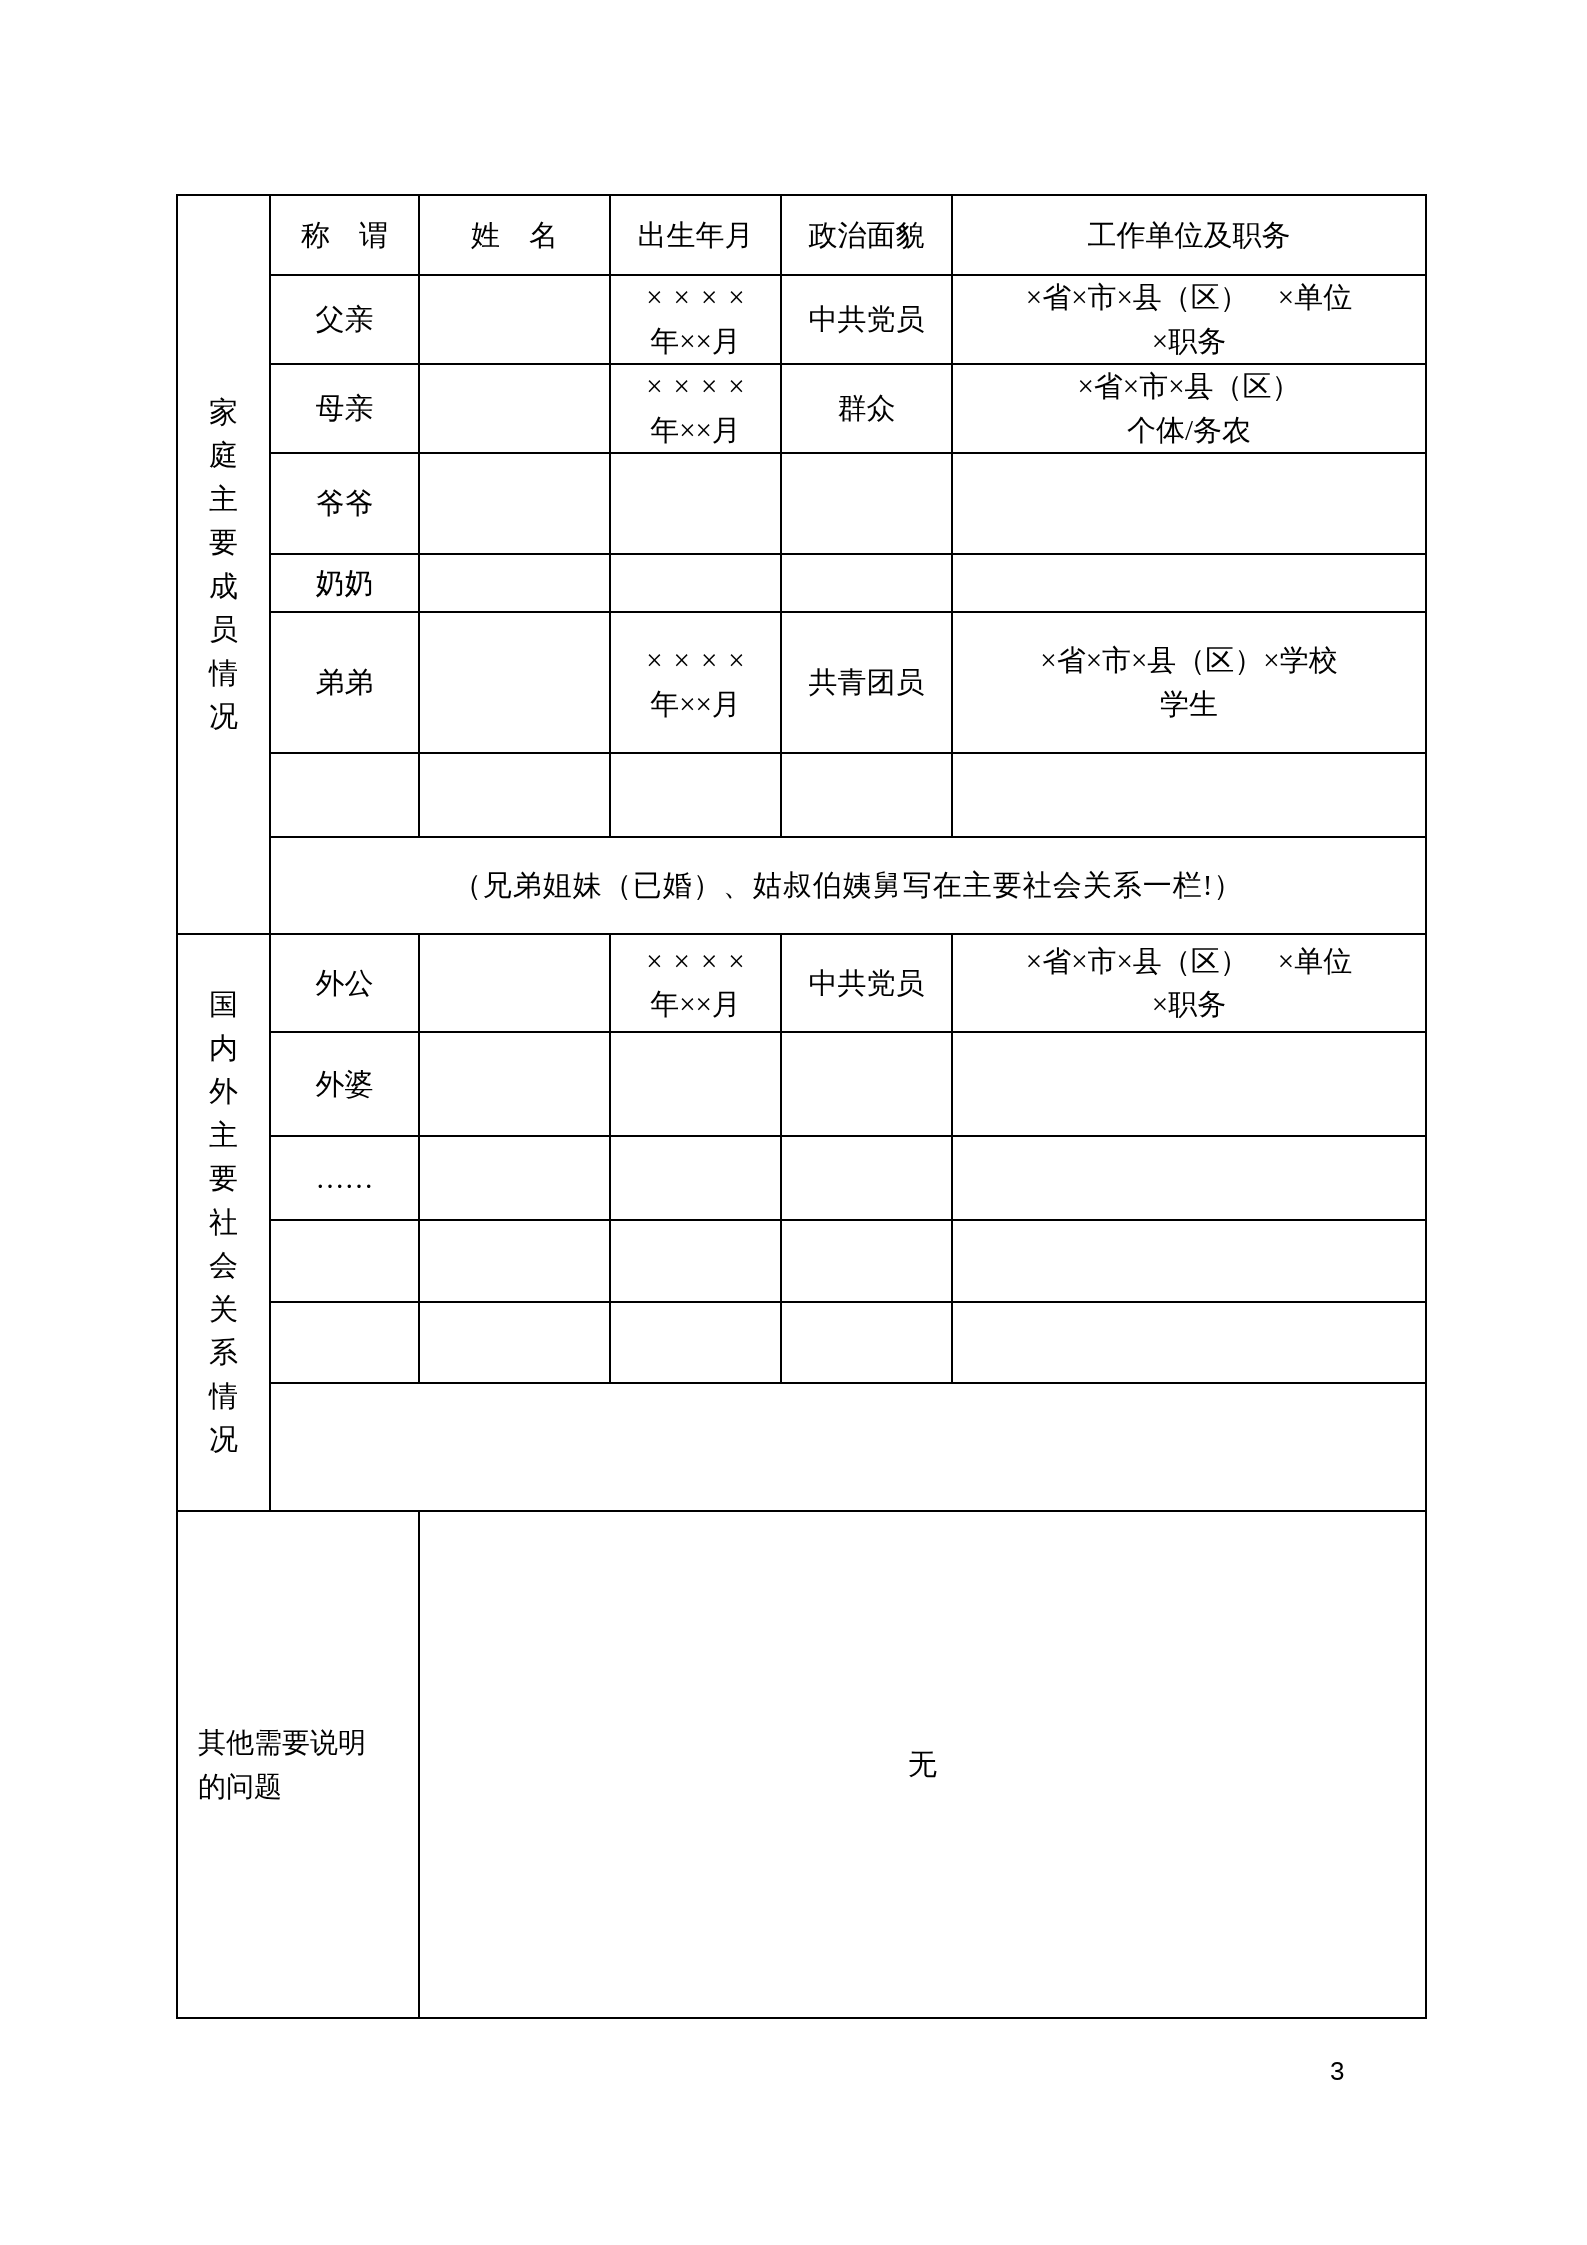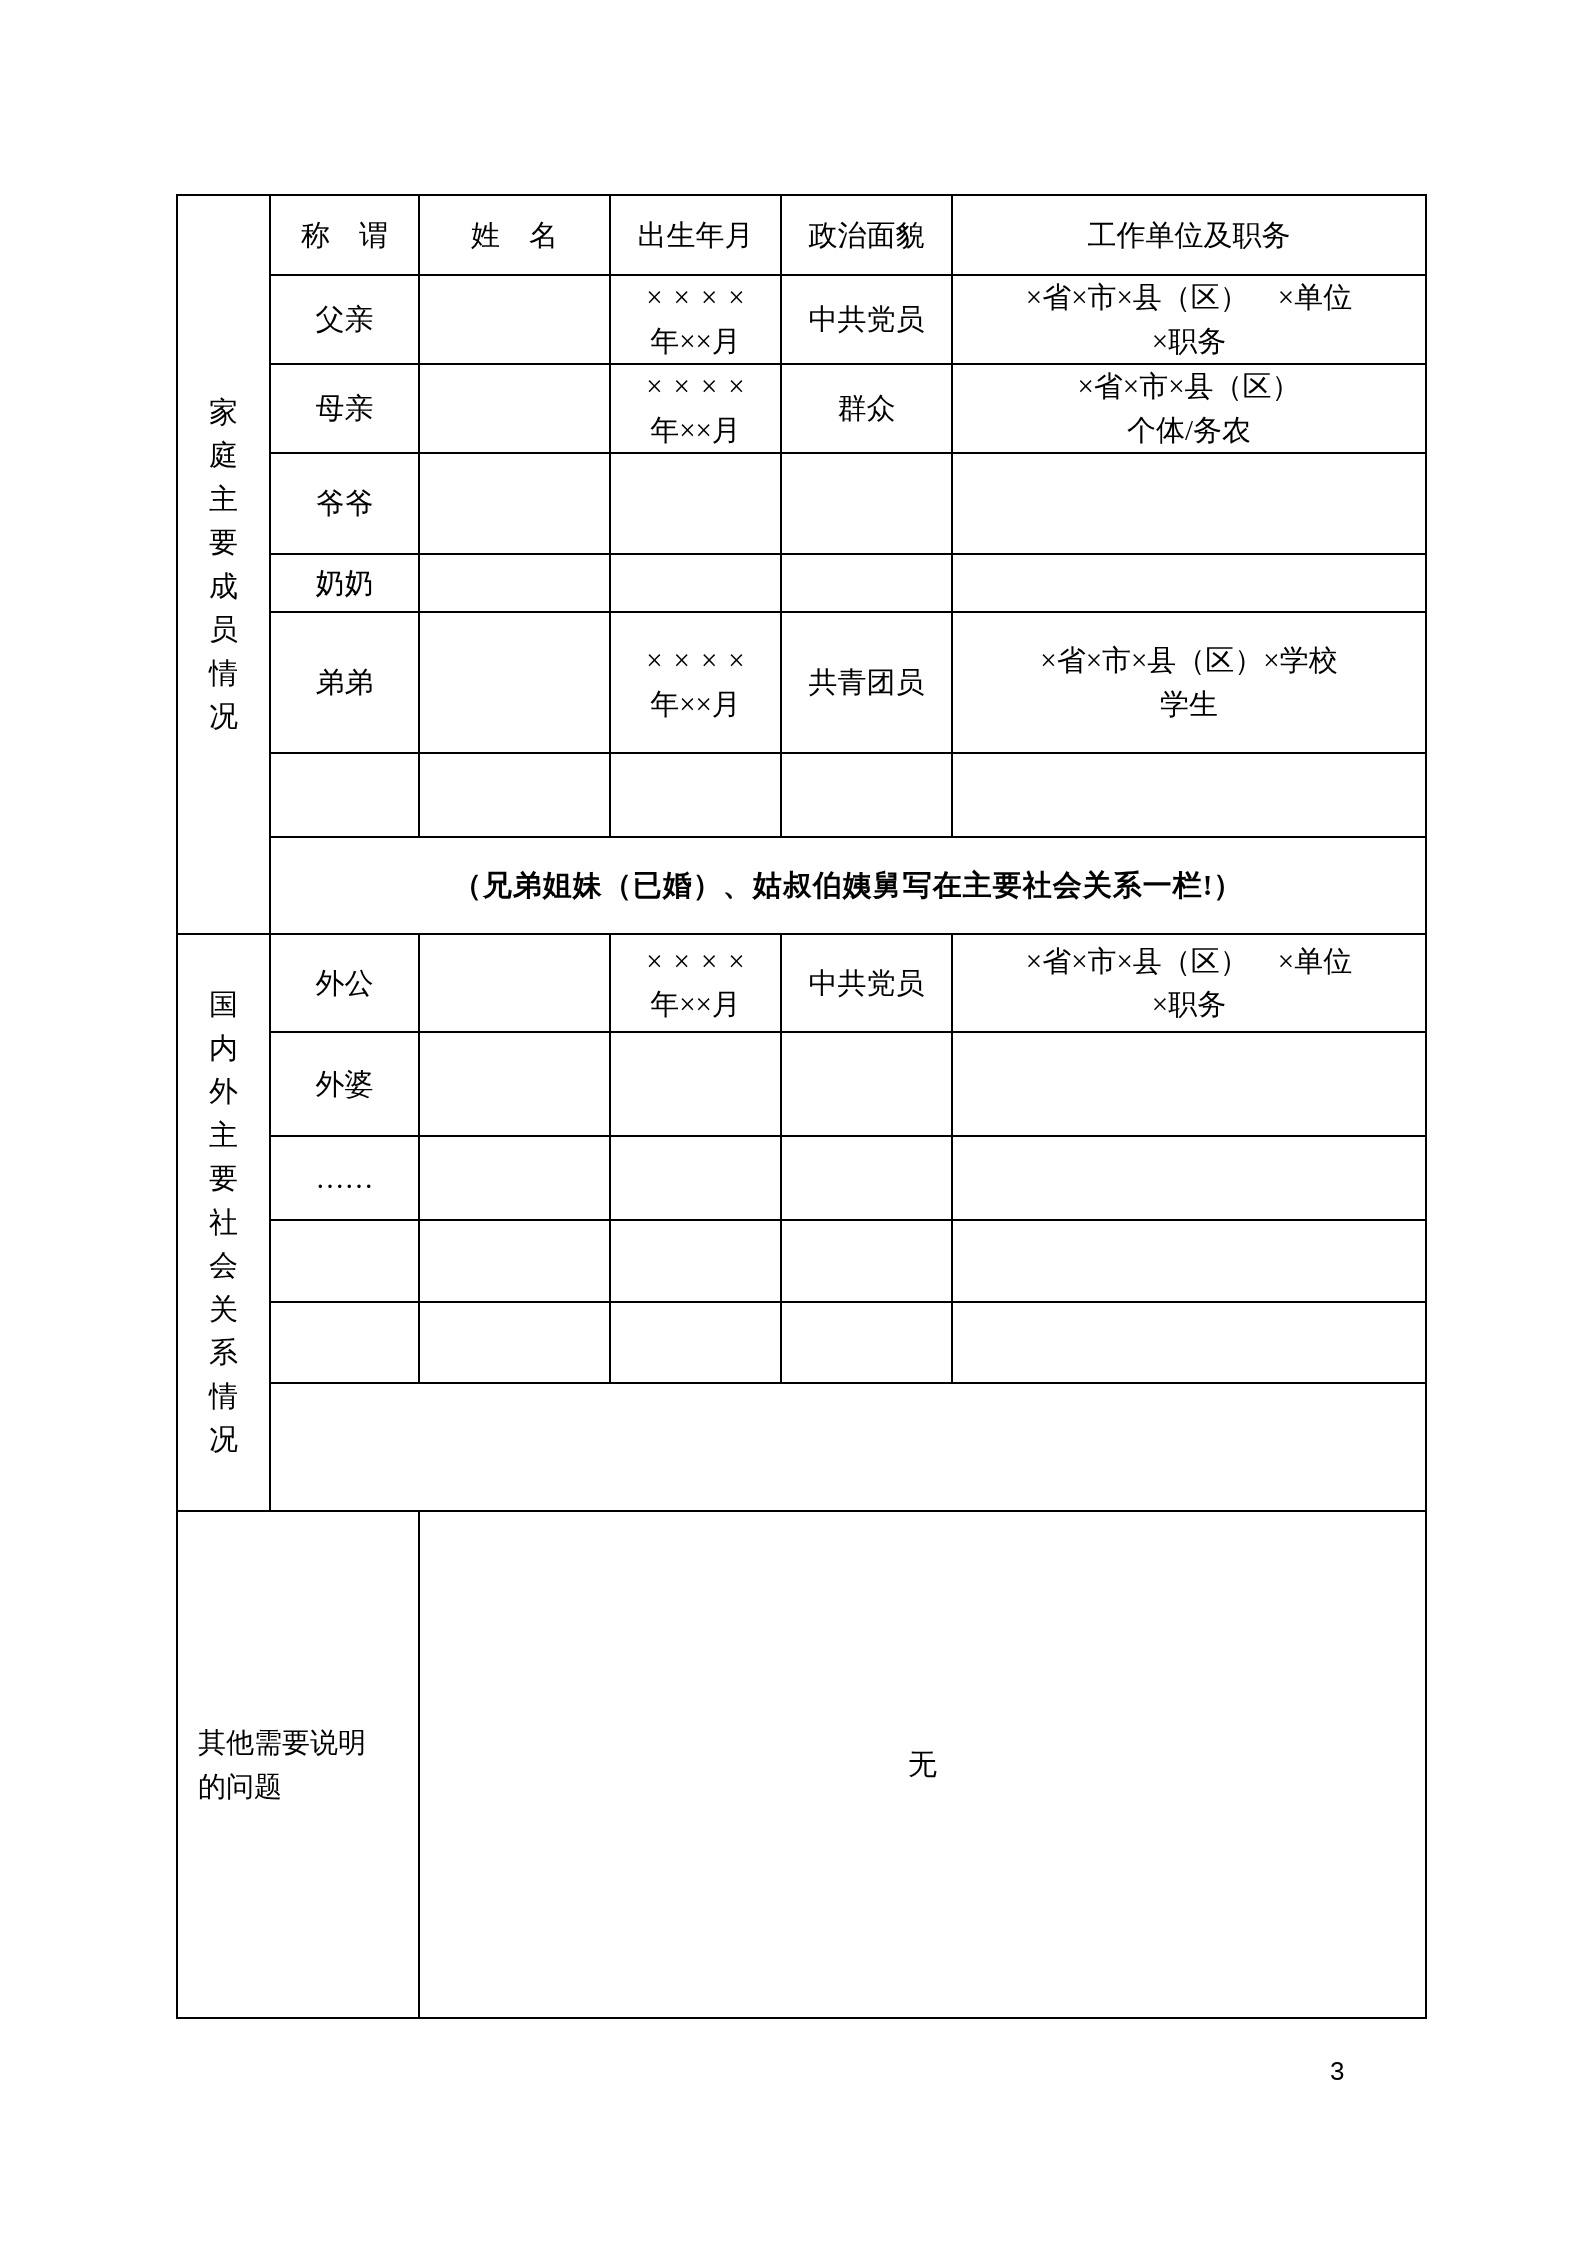--- a/index.html
+++ b/index.html
@@ -22,21 +22,21 @@
     font-size:29px;line-height:1.45;
     padding:0;overflow:hidden;
   }
   td.vcell div{
     width:1.1em;margin:4px auto;
     word-break:break-all;letter-spacing:0;
     line-height:1.5;text-align:center;
   }
   td.birth .xrow{letter-spacing:0.38em;text-indent:0.38em;}
   td.note-cell{
-    font-weight:bold;font-size:36px;letter-spacing:1px;
+    font-weight:normal;font-size:36px;letter-spacing:1px;
   }
   td.other-label{
     text-align:left;vertical-align:middle;
   }
   td.other-label div{
     width:190px;margin-left:20px;
     font-size:28px;line-height:1.55;text-align:left;
   }
   td.other-content{
     vertical-align:middle;padding-bottom:80px;

